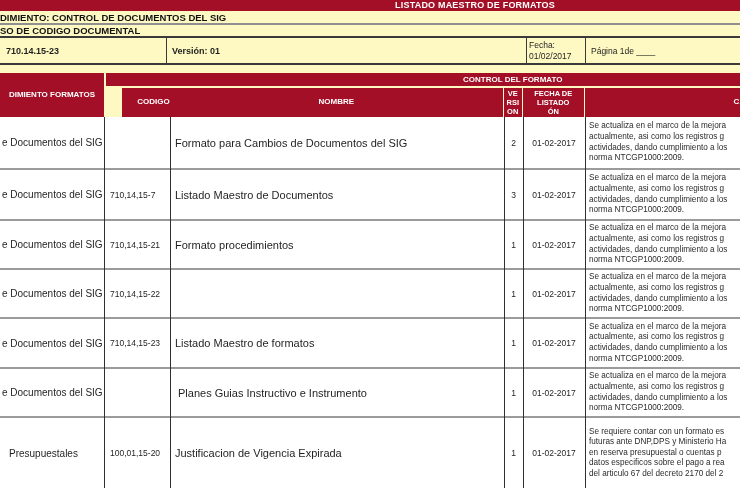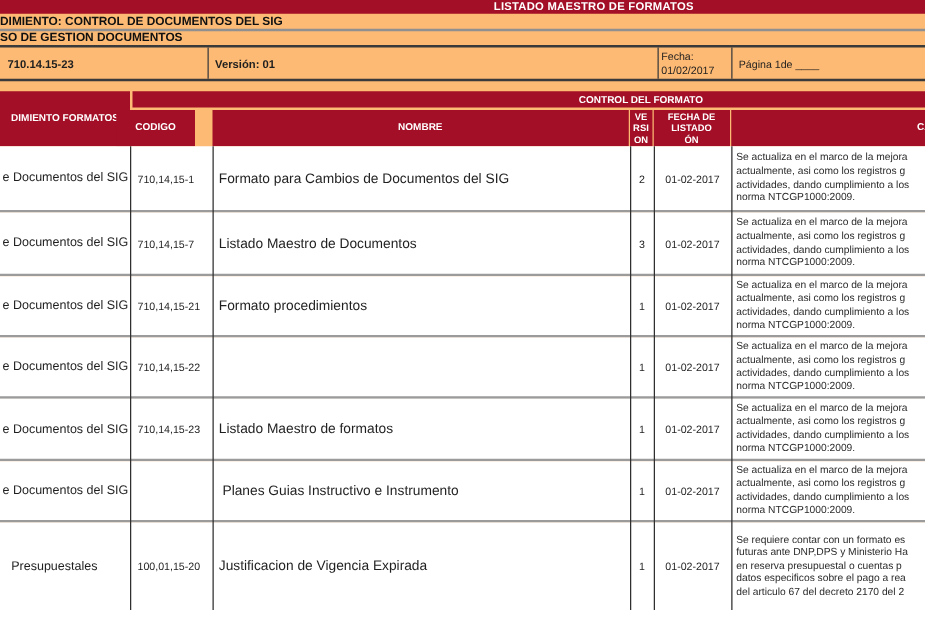--- a/index.html
+++ b/index.html
@@ -4,21 +4,21 @@
 <style>
   * { margin: 0; padding: 0; box-sizing: border-box; }
   html, body { background: #fff; }
   body { font-family: "Liberation Sans", sans-serif; color: #1f1f1f; }
 
   #viewport {
     position: relative;
     width: 740px;
     height: 488px;
     overflow: hidden;
-    background: #fdba74;
+    background: #fef9c3;
   }
   #sheet { position: absolute; left: 0; top: 0; width: 950px; height: 520px; }
 
   
   .title-bar {
     position: absolute; left: 0; top: 0; width: 950px; height: 10.5px;
     background: #a20f26;
   }
   .title-bar span {
     display: block; width: 100%; text-align: center;
@@ -61,49 +61,48 @@
 <div id="viewport">
   <div id="sheet">
 
     <div class="title-bar">
       <span>LISTADO MAESTRO DE FORMATOS</span>
     </div>
 
     <div class="info-line" style="top:11.5px;">DIMIENTO: CONTROL DE DOCUMENTOS DEL SIG</div>
     <div class="hline gray" style="top:23px;"></div>
 
-    <div class="info-line" style="top:25px;">SO DE GESTION DOCUMENTOS</div>
+    <div class="info-line" style="top:25px;">SO DE CODIGO DOCUMENTAL</div>
     <div class="hline dark" style="top:36px;"></div>
 
     <div class="info-cell b fs9" style="left:6px; top:38px; height:25px;">710.14.15-23</div>
     <div class="info-cell b fs9" style="left:172px; top:38px; height:25px;">Versión: 01</div>
     <div class="info-cell fs85" style="left:529px; top:38px; height:25px;">
       <span class="stack"><span>Fecha:</span><br><span>01/02/2017</span></span>
     </div>
     <div class="info-cell fs85" style="left:591px; top:38px; height:25px;">Página 1de ____</div>
     <div class="vline" style="left:166px; top:38px; height:25px;"></div>
     <div class="vline" style="left:526px; top:38px; height:25px;"></div>
     <div class="vline" style="left:585px; top:38px; height:25px;"></div>
     <div class="hline dark" style="top:63px;"></div>
 
     <div class="hcell" style="left:0; top:73px; width:104px; height:43.5px;">DIMIENTO FORMATOS</div>
     <div class="hcell" style="left:105.5px; top:73px; width:814.5px; height:13px;">CONTROL DEL FORMATO</div>
-    <div class="hcell" style="left:93px; top:87.5px; width:63px; height:29px;">CODIGO</div>
+    <div class="hcell" style="left:122px; top:87.5px; width:63px; height:29px;">CODIGO</div>
     <div class="hcell" style="left:170px; top:87.5px; width:332.5px; height:29px;">NOMBRE</div>
     <div class="hcell" style="left:504px; top:87.5px; width:17.5px; height:29px; font-size:7.5px; line-height:9px;">VE
 RSI
 ON</div>
     <div class="hcell" style="left:523px; top:87.5px; width:60.5px; height:29px; font-size:7.5px; line-height:9px;">FECHA DE
 LISTADO
 ÓN</div>
     <div class="hcell" style="left:585px; top:87.5px; width:335px; height:29px;">CAMBIOS</div>
 
     <div class="row" style="top:117px; height:53px;">
       <div class="cell c1">e Documentos del SIG</div>
-      <div class="cell c2">710,14,15-1</div>
       <div class="cell c3">Formato para Cambios de Documentos del SIG</div>
       <div class="cell c4">2</div>
       <div class="cell c5">01-02-2017</div>
       <div class="cell c6">Se actualiza en el marco de la mejora
 actualmente, asi como los registros g
 actividades, dando cumplimiento a los
 norma NTCGP1000:2009.</div>
     </div>
     <div class="row" style="top:170px; height:51px;">
       <div class="cell c1">e Documentos del SIG</div>

